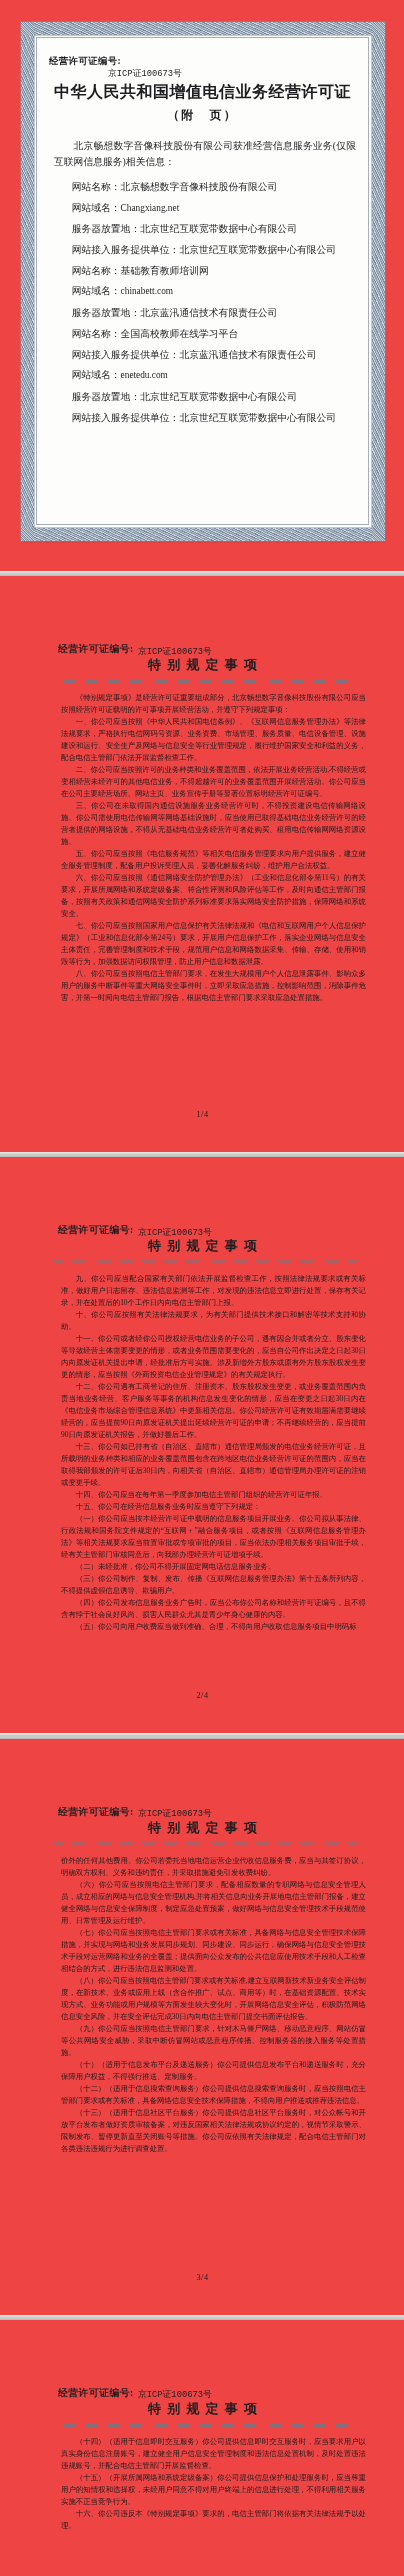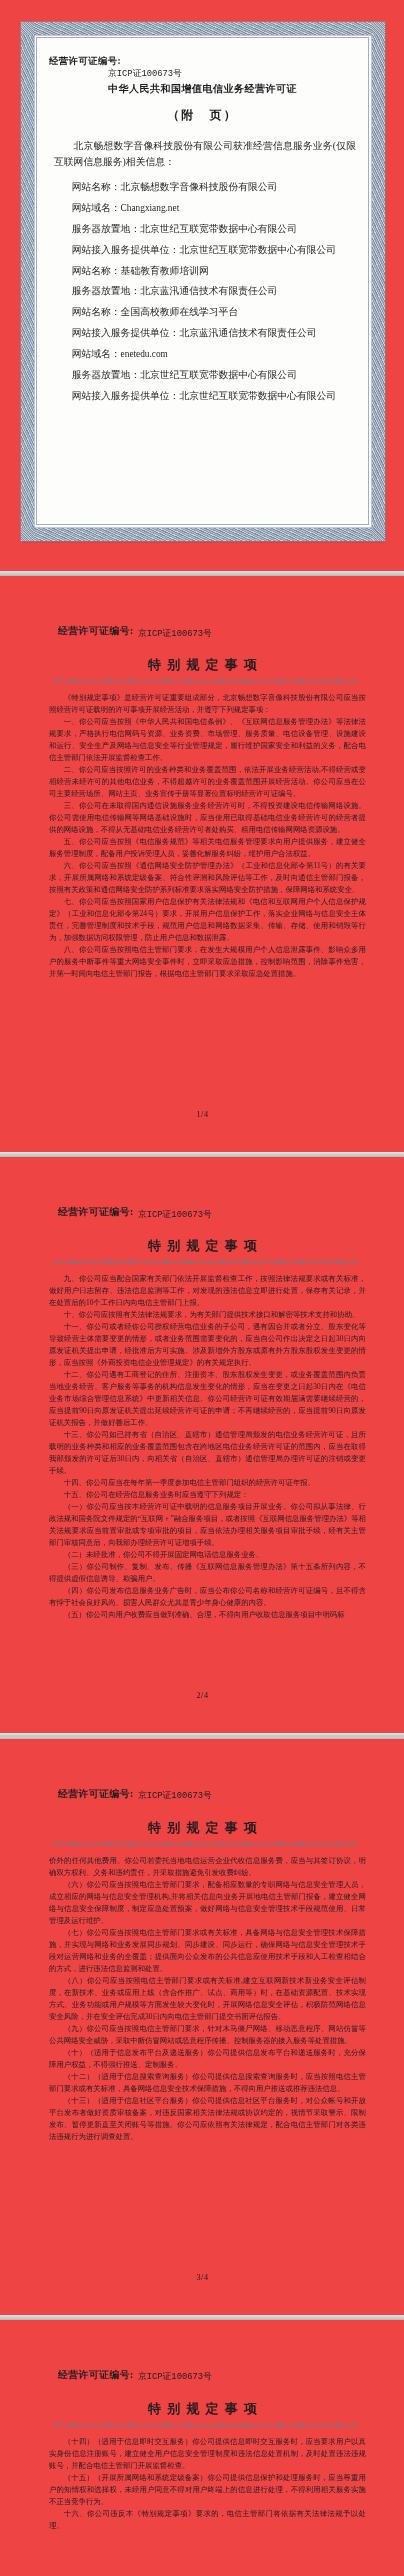--- a/index.html
+++ b/index.html
@@ -39,21 +39,21 @@
   .cert-no-label{
     position:absolute;left:49px;top:55px;
     font-size:9.3px;font-weight:bold;letter-spacing:0.5px;
   }
   .cert-no{
     position:absolute;left:108px;top:68px;
     font-size:8.8px;font-family:"Liberation Mono","DejaVu Sans Mono",monospace;
   }
   .cert-title{
     position:absolute;left:0;top:82px;width:100%;
-    text-align:center;font-size:10px;font-weight:700;letter-spacing:0.5px;margin:0;
+    text-align:center;font-size:16px;font-weight:700;letter-spacing:0.5px;margin:0;
   }
   .cert-sub{
     position:absolute;left:0;top:107px;width:100%;
     text-align:center;font-size:12px;font-weight:700;letter-spacing:2.1px;
   }
   .cert-intro{
     position:absolute;left:54px;top:138px;width:302px;
     font-size:9.8px;line-height:16px;text-indent:2em;text-align:justify;margin:0;
   }
   .cert-entries{
@@ -61,38 +61,38 @@
   }
   .cert-entries p{
     margin:0 0 5.7px 0;
     font-size:9.8px;line-height:15px;
     text-indent:1.8em;text-align:justify;
   }
   .latin{font-family:Liberation Serif, serif;font-size:9.3px;}
   
   .spec-page{height:576px;}
   .spec-page.last{height:554px;}
-  .spec-head{position:absolute;left:58px;top:49px;white-space:nowrap;}
+  .spec-head{position:absolute;left:58px;top:67px;white-space:nowrap;}
   .spec-head .lbl{font-size:9.8px;font-weight:bold;letter-spacing:0.5px;}
   .spec-head .num{
     font-size:8.8px;margin-left:4.1px;position:relative;top:1.5px;
     font-family:"Liberation Mono","DejaVu Sans Mono",monospace;
   }
   .spec-title{
     position:absolute;left:0;top:80px;width:100%;margin:0;
     text-align:center;font-size:13px;font-weight:700;letter-spacing:6.2px;text-indent:6.2px;
   }
   .zigzag{
     position:absolute;left:53px;top:103px;right:47px;height:4.1px;
     background:
       repeating-linear-gradient(45deg,rgba(110,120,130,.85) 0 0.8px,transparent 0.8px 3.1px),
       repeating-linear-gradient(-45deg,rgba(110,120,130,.85) 0 0.8px,transparent 0.8px 3.1px);
   }
   .spec-body{
-    position:absolute;left:49px;top:116px;right:39px;
+    position:absolute;left:61px;top:116px;right:39px;
     font-size:7.4px;line-height:12px;text-align:justify;
   }
   .spec-body p{margin:0;text-indent:2em;}
   .spec-body p.cont{text-indent:0;}
   .page-num{
     position:absolute;left:0;top:534px;width:100%;
     text-align:center;font-size:8.2px;letter-spacing:0.5px;
   }
 </style>
 </head>
@@ -111,20 +111,21 @@
     <p class="cert-intro">北京畅想数字音像科技股份有限公司获准经营信息服务业务(仅限互联网信息服务)相关信息：</p>
 
     <div class="cert-entries">
 
       <p><span>网站名称：</span><span>北京畅想数字音像科技股份有限公司</span></p>
       <p><span>网站域名：</span><span class="latin">Changxiang.net</span></p>
       <p><span>服务器放置地：</span><span>北京世纪互联宽带数据中心有限公司</span></p>
       <p><span>网站接入服务提供单位：</span><span>北京世纪互联宽带数据中心有限公司</span></p>
 
       <p><span>网站名称：</span><span>基础教育教师培训网</span></p>
+      <p><span>网站域名：</span><span class="latin">chinabett.com</span></p>
       <p><span>服务器放置地：</span><span>北京蓝汛通信技术有限责任公司</span></p>
       <p><span>网站名称：</span><span>全国高校教师在线学习平台</span></p>
 
       <p><span>网站接入服务提供单位：</span><span>北京蓝汛通信技术有限责任公司</span></p>
       <p><span>网站域名：</span><span class="latin">enetedu.com</span></p>
       <p><span>服务器放置地：</span><span>北京世纪互联宽带数据中心有限公司</span></p>
       <p><span>网站接入服务提供单位：</span><span>北京世纪互联宽带数据中心有限公司</span></p>
     </div>
   </section>
 

